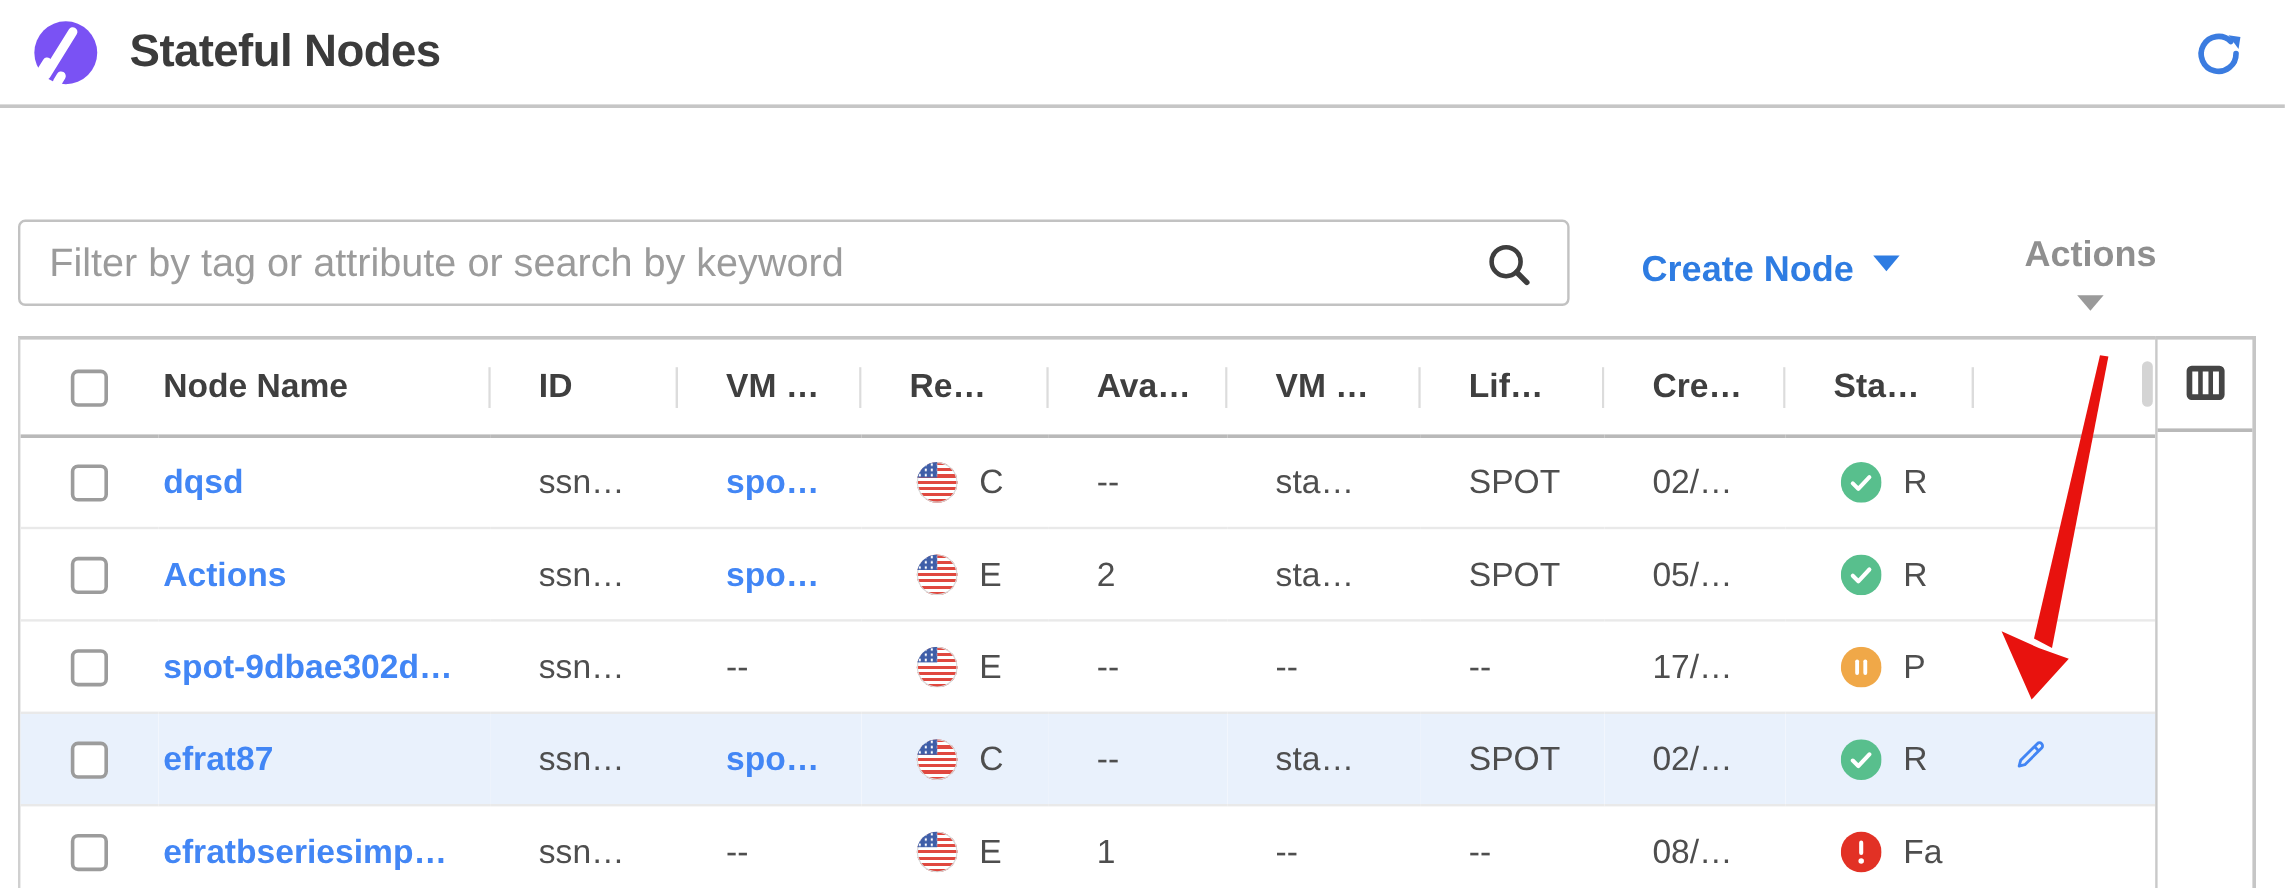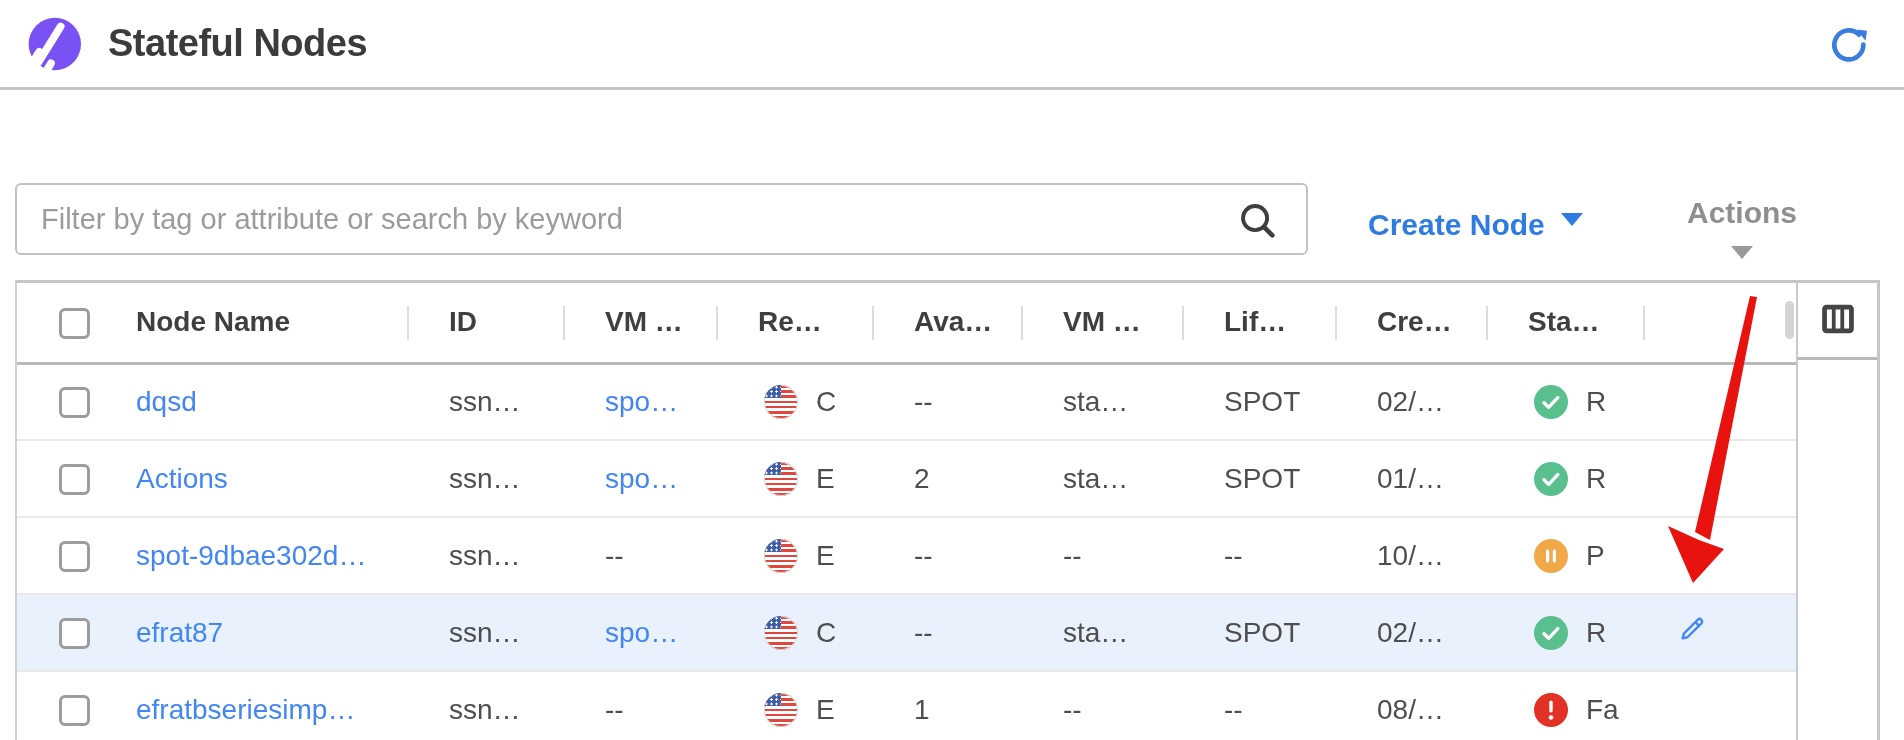--- a/index.html
+++ b/index.html
@@ -9,21 +9,21 @@
   
   .page-header { position: absolute; left: 0; top: 0; width: 1904px; height: 90px;
     border-bottom: 3px solid #c6c6c6; display: flex; align-items: center; padding-left: 16px; text-align: center; }
   .logo { width: 66px; height: 66px; margin-right: 26px; }
   .page-title { font-size: 38px; font-weight: 700; color: #3b3b3b; letter-spacing: -0.5px; }
   .refresh-btn { position: absolute; right: 34px; top: 24px; width: 42px; height: 42px;
     background: none; border: none; cursor: pointer; }
 
   
   .filter-input { position: absolute; left: 15px; top: 183px; width: 1293px; height: 72px;
-    border: 2px solid #c2c2c2; border-radius: 6px; font-size: 29px; color: #444;
+    border: 2px solid #c2c2c2; border-radius: 6px; font-size: 33px; color: #444;
     padding: 0 90px 0 24px; font-family: "Liberation Sans", sans-serif; }
   .filter-input::placeholder { color: #9b9b9b; }
   .search-btn { position: absolute; left: 1234px; top: 197px; width: 46px; height: 46px;
     background: none; border: none; cursor: pointer; }
   .dd-btn { position: absolute; top: 196px; height: 46px; display: flex; align-items: center;
     background: none; border: none; cursor: pointer; gap: 16px; }
   .create-node { left: 1368px; }
   .create-node .dd-label { font-size: 30px; font-weight: 700; color: #2e7ce2; margin-top: 12px; }
   .create-node .caret { border-left: 11px solid transparent; border-right: 11px solid transparent;
     border-top: 13px solid #2e7ce2; }
@@ -44,21 +44,21 @@
     background: #dcdcdc; }
   tbody tr { height: 77px; }
   td { border-bottom: 2px solid #e9e9e9; font-size: 28px; color: #4e4e4e; vertical-align: middle;
     white-space: nowrap; overflow: hidden; }
   .pad { padding-left: 40px; }
   .c-check { text-align: center; }
   .c-name { padding-left: 4px; }
   .c-region, .c-status { padding-left: 46px; }
   .c-edit { padding-left: 30px; }
   tr.highlight td { background: #e9f1fc; }
-  a.link { color: #4286f5; text-decoration: none; cursor: pointer; }
+  a.link { color: #4286f5; text-decoration: none; cursor: pointer; font-weight: bold; }
   .checkbox { display: inline-block; width: 31px; height: 31px; border: 3px solid #9c9c9c;
     border-radius: 6px; background: #fff; vertical-align: middle; cursor: pointer; }
   .cellflex { display: inline-flex; align-items: center; gap: 18px; vertical-align: middle; }
   .sicon { width: 34px; height: 34px; display: inline-block; }
   .flag { width: 34px; height: 34px; border-radius: 50%; position: relative; overflow: hidden;
     display: inline-block; flex: none;
     background: repeating-linear-gradient(180deg, #e0483f 0px, #e0483f 2.6px, #ffffff 2.6px, #ffffff 5.2px);
     box-shadow: inset 0 0 0 1px #d9d9d9; }
   .flag::before { content: ""; position: absolute; left: 0; top: 0; width: 17px; height: 13.1px;
     background: #3f5ea8 radial-gradient(circle, #fff 1px, rgba(0,0,0,0) 1.3px); background-size: 5px 4.4px; }
@@ -173,21 +173,21 @@
       <td class="c-name"><a class="link">Actions</a></td>
       <td class="pad">ssn…</td>
       <td class="pad"><a class="link">spo…</a></td>
       <td class="c-region"><span class="cellflex">
               <span class="flag"></span>
               <span>E</span>
             </span></td>
       <td class="pad">2</td>
       <td class="pad">sta…</td>
       <td class="pad">SPOT</td>
-      <td class="pad">01/…</td>
+      <td class="pad">05/…</td>
       <td class="c-status"><span class="cellflex">
         <svg class="sicon" viewBox="0 0 34 34">
                 <circle cx="17" cy="17" r="17" fill="#58bf8d"></circle>
                 <path d="M10 17.8l4.6 4.6 9.2-9.8" fill="none" stroke="#ffffff" stroke-width="3.4" stroke-linecap="round" stroke-linejoin="round"></path>
               </svg>
         <span>R</span>
             </span></td>
       <td class="c-edit"></td>
     </tr>
 
@@ -196,21 +196,21 @@
       <td class="c-name"><a class="link">spot-9dbae302d…</a></td>
       <td class="pad">ssn…</td>
       <td class="pad">--</td>
       <td class="c-region"><span class="cellflex">
               <span class="flag"></span>
               <span>E</span>
             </span></td>
       <td class="pad">--</td>
       <td class="pad">--</td>
       <td class="pad">--</td>
-      <td class="pad">10/…</td>
+      <td class="pad">17/…</td>
       <td class="c-status"><span class="cellflex">
         <svg class="sicon" viewBox="0 0 34 34">
                 <circle cx="17" cy="17" r="17" fill="#f0a848"></circle>
                 <rect x="12" y="10.5" width="3.2" height="13" rx="1.6" fill="#ffffff"></rect>
                 <rect x="18.8" y="10.5" width="3.2" height="13" rx="1.6" fill="#ffffff"></rect>
               </svg>
         <span>P</span>
             </span></td>
       <td class="c-edit"></td>
     </tr>

